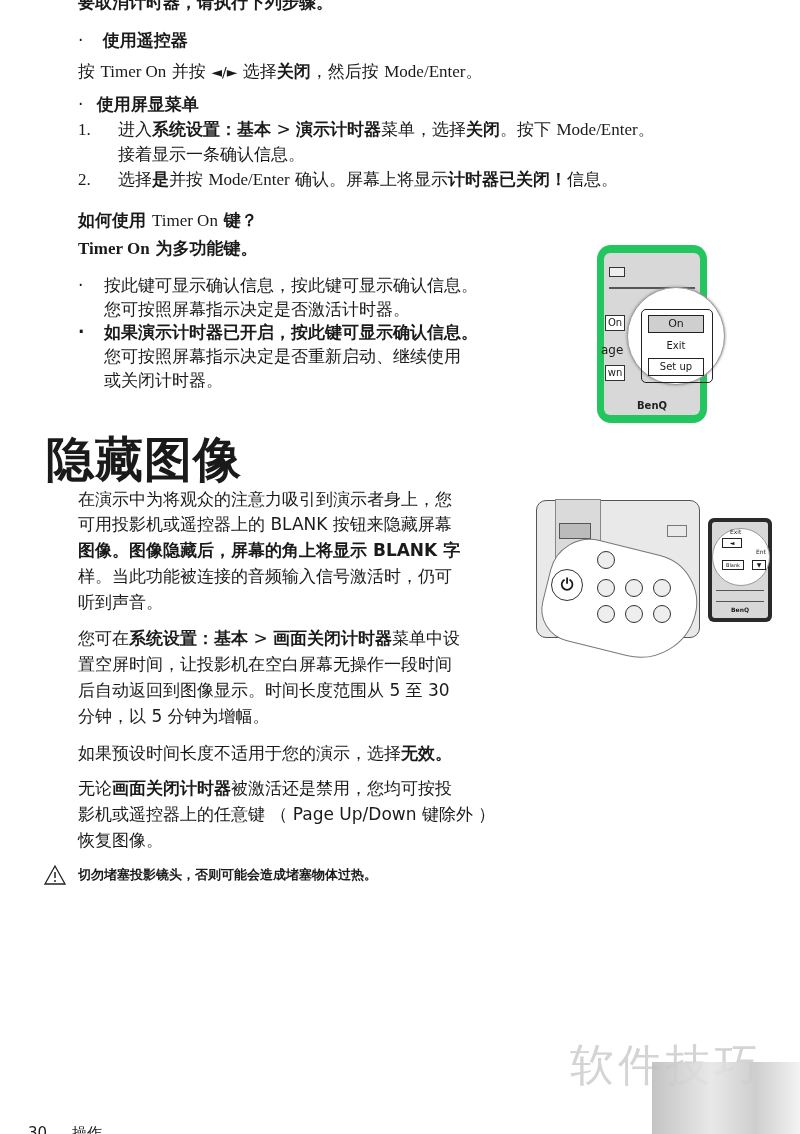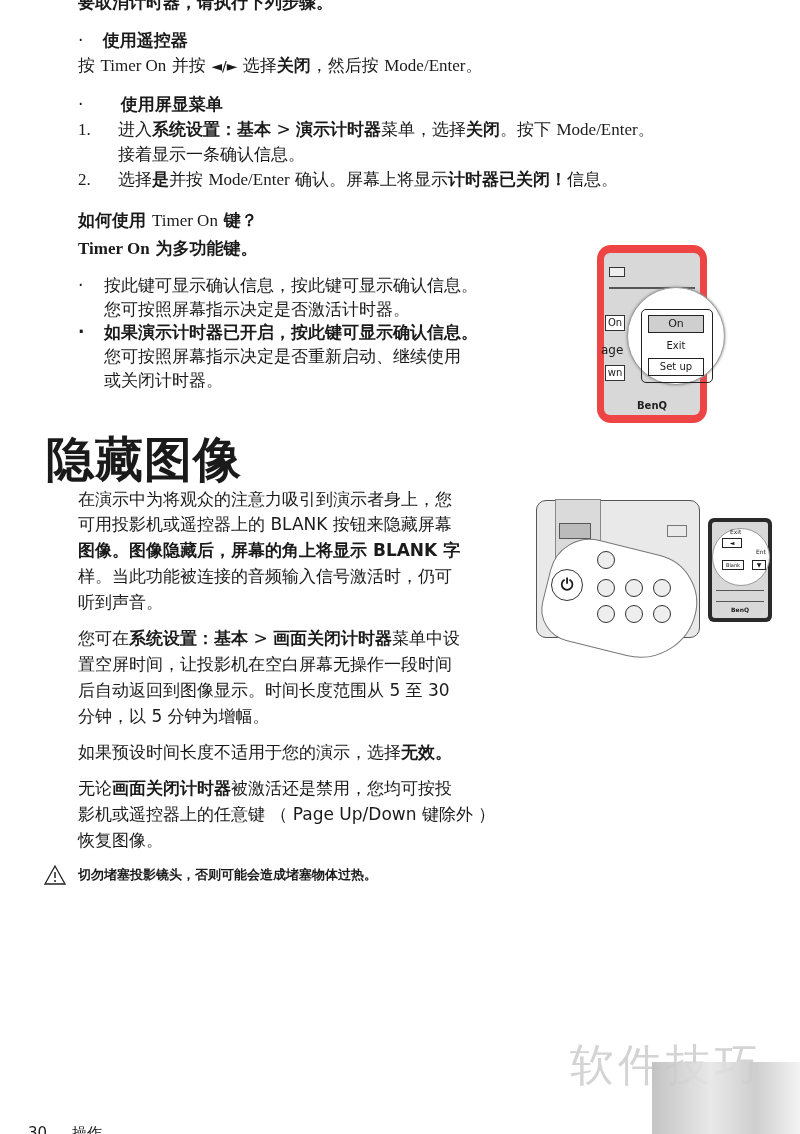--- a/index.html
+++ b/index.html
@@ -15,27 +15,27 @@
 </style>
 </head>
 <body>
 
 <div class="abs txt b" style="left:78px; top:-10px;">要取消计时器，请执行下列步骤。</div>
 
 <div class="abs txt" style="left:78px; top:28px;">
   <span>·</span>
   <span style="margin-left:14px;" class="b">使用遥控器</span>
 </div>
-<div class="abs txt" style="left:78px; top:53px;">
+<div class="abs txt" style="left:78px; top:59px;">
   <span>按 </span><span class="serif">Timer On</span><span> 并按 </span><span style="font-size:14px;">◄/►</span><span> 选择</span><span class="b">关闭</span><span>，然后按 </span><span class="serif">Mode/Enter</span><span>。</span>
 </div>
 
 <div class="abs txt" style="left:78px; top:92px;">
   <span>·</span>
-  <span style="margin-left:32px;" class="b">使用屏显菜单</span>
+  <span style="margin-left:8px;" class="b">使用屏显菜单</span>
 </div>
 <div class="abs txt" style="left:78px; top:117px;">
   <span class="serif" style="display:inline-block; width:40px;">1.</span><span>进入</span><span class="b">系统设置：基本</span><span> &gt; </span><span class="b">演示计时器</span><span>菜单，选择</span><span class="b">关闭</span><span>。按下 </span><span class="serif">Mode/Enter</span><span>。</span>
 </div>
 <div class="abs txt" style="left:118px; top:142px;">接着显示一条确认信息。</div>
 <div class="abs txt" style="left:78px; top:167px;">
   <span class="serif" style="display:inline-block; width:40px;">2.</span><span>选择</span><span class="b">是</span><span>并按 </span><span class="serif">Mode/Enter</span><span> 确认。屏幕上将显示</span><span class="b">计时器已关闭！</span><span>信息。</span>
 </div>
 
 <div class="abs txt" style="left:78px; top:208px;">
@@ -47,21 +47,21 @@
 <div class="abs txt" style="left:78px; top:273px;">
   <span style="display:inline-block; width:26px;">·</span><span>按此键可显示确认信息，按此键可显示确认信息。</span>
 </div>
 <div class="abs txt" style="left:104px; top:297px;">您可按照屏幕指示决定是否激活计时器。</div>
 <div class="abs txt" style="left:78px; top:320px;font-weight:bold;">
   <span style="display:inline-block; width:26px;">·</span><span>如果演示计时器已开启，按此键可显示确认信息。</span>
 </div>
 <div class="abs txt" style="left:104px; top:344px;">您可按照屏幕指示决定是否重新启动、继续使用</div>
 <div class="abs txt" style="left:104px; top:368px;">或关闭计时器。</div>
 
-<div class="abs" style="left:597px; top:245px; width:110px; height:178px; background:#ef4444; border-radius:14px;">
+<div class="abs" style="left:597px; top:245px; width:110px; height:178px; background:#22c55e; border-radius:14px;">
   <div class="abs" style="left:7px; top:8px; width:96px; height:162px; background:#d8d8d8; border-radius:6px;"></div>
   <div class="abs" style="left:12px; top:22px; width:14px; height:8px; border:1px solid #333; background:#eee;"></div>
   <div class="abs" style="left:12px; top:42px; width:86px; height:6px; border-top:2px solid #555;"></div>
   <div class="abs" style="left:8px; top:70px; width:18px; height:14px; background:#fff; border:1px solid #333; font-size:10px; line-height:14px; text-align:center;">On</div>
   <div class="abs" style="left:8px; top:120px; width:18px; height:14px; background:#fff; border:1px solid #333; font-size:10px; line-height:14px; text-align:center;">wn</div>
   <div class="abs" style="left:4px; top:98px; font-size:12px;">age</div>
 
   <div class="abs" style="left:30px; top:42px; width:96px; height:96px; border-radius:50%; background:#fff; border:1px solid #999; box-shadow:0 0 3px #888;"></div>
   <div class="abs" style="left:44px; top:64px; width:70px; height:72px; border:1.5px solid #222; border-radius:5px;"></div>
   <div class="abs" style="left:51px; top:70px; width:54px; height:16px; background:#cfcfcf; border:1.5px solid #222; font-size:11px; line-height:16px; text-align:center;">On</div>
@@ -78,21 +78,21 @@
 <div class="abs txt" style="left:78px; top:564px;">样。当此功能被连接的音频输入信号激活时，仍可</div>
 <div class="abs txt" style="left:78px; top:590px;">听到声音。</div>
 
 <div class="abs txt" style="left:78px; top:626px;">
   <span>您可在</span><span class="b">系统设置：基本</span><span> &gt; </span><span class="b">画面关闭计时器</span><span>菜单中设</span>
 </div>
 <div class="abs txt" style="left:78px; top:652px;">置空屏时间，让投影机在空白屏幕无操作一段时间</div>
 <div class="abs txt" style="left:78px; top:678px;">后自动返回到图像显示。时间长度范围从 5 至 30</div>
 <div class="abs txt" style="left:78px; top:704px;">分钟，以 5 分钟为增幅。</div>
 
-<div class="abs txt" style="left:78px; top:741px;font-family:Liberation Mono, monospace;">
+<div class="abs txt" style="left:78px; top:741px;">
   <span>如果预设时间长度不适用于您的演示，选择</span><span class="b">无效。</span>
 </div>
 
 <div class="abs txt" style="left:78px; top:776px;">
   <span>无论</span><span class="b">画面关闭计时器</span><span>被激活还是禁用，您均可按投</span>
 </div>
 <div class="abs txt" style="left:78px; top:802px;">影机或遥控器上的任意键 （ Page Up/Down 键除外 ）</div>
 <div class="abs txt" style="left:78px; top:828px;">恢复图像。</div>
 
 <div class="abs" style="left:44px; top:864px; width:22px; height:22px;">

